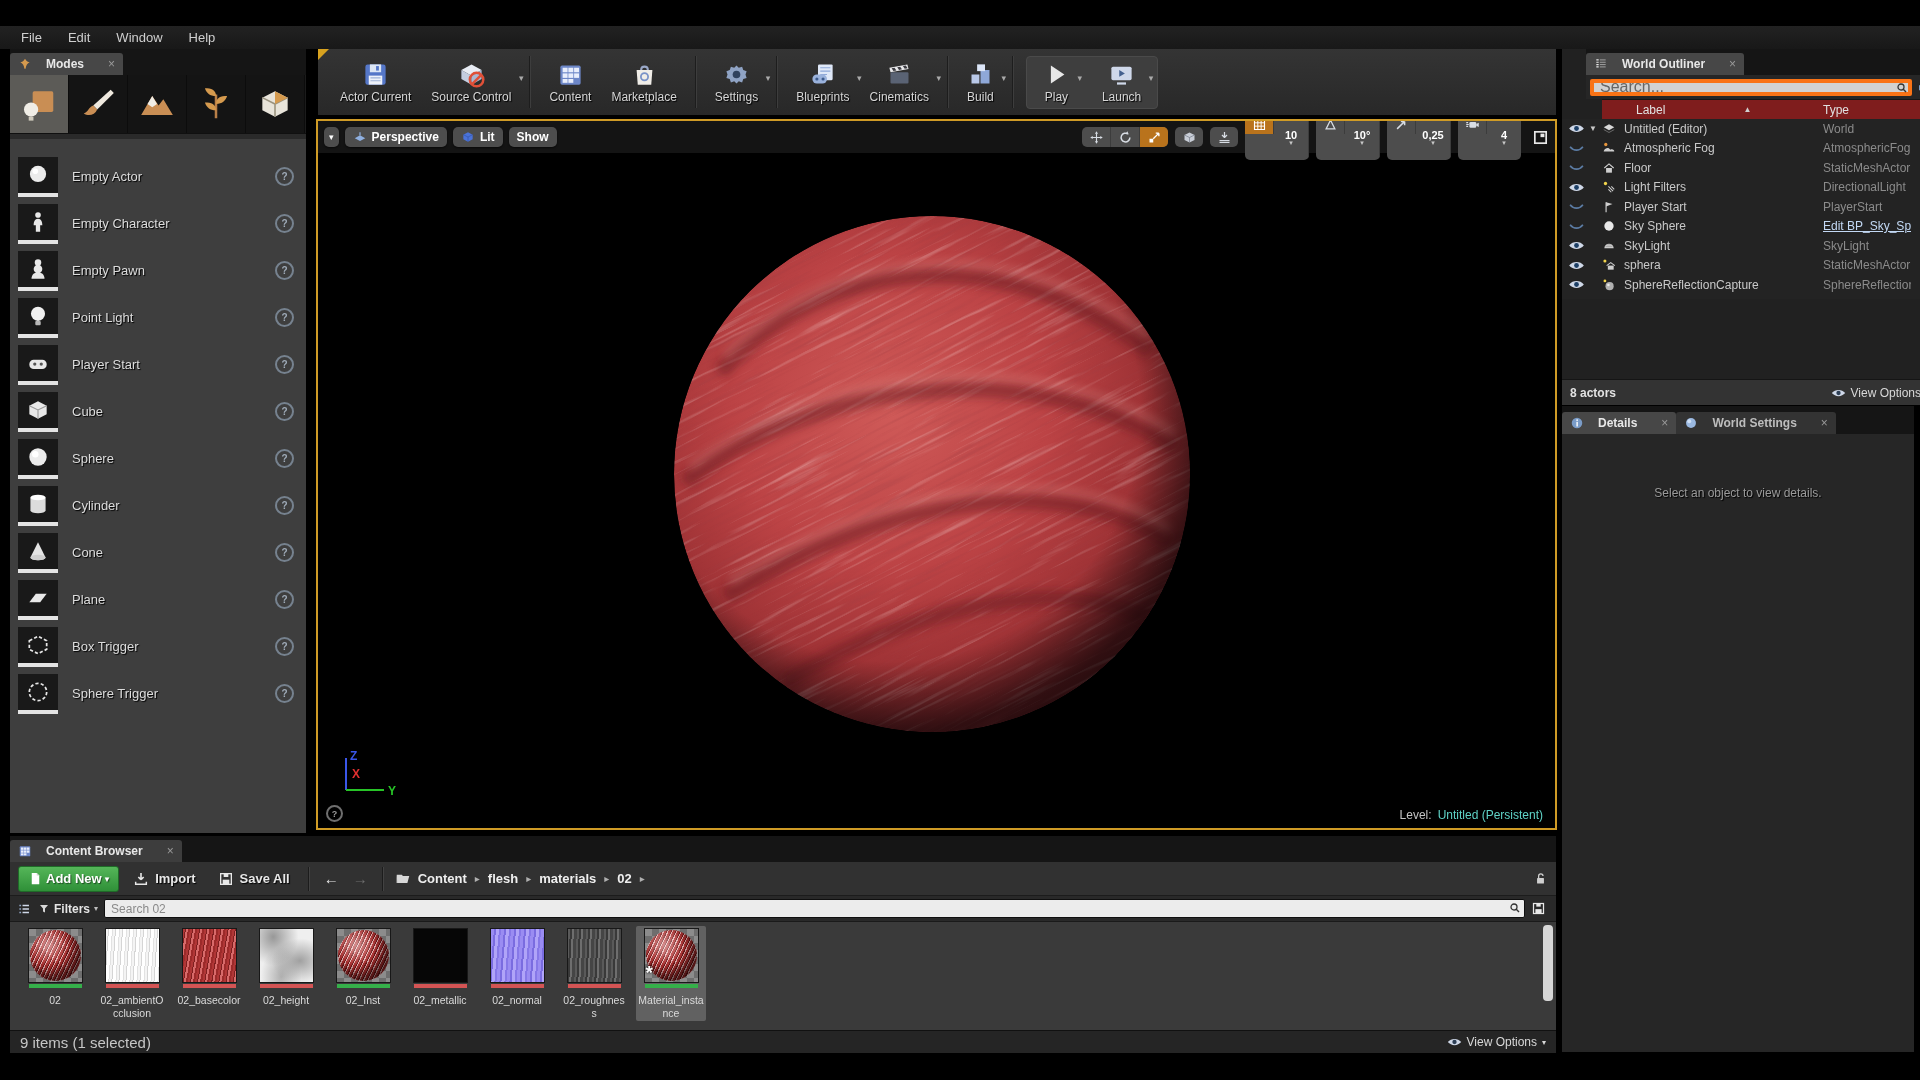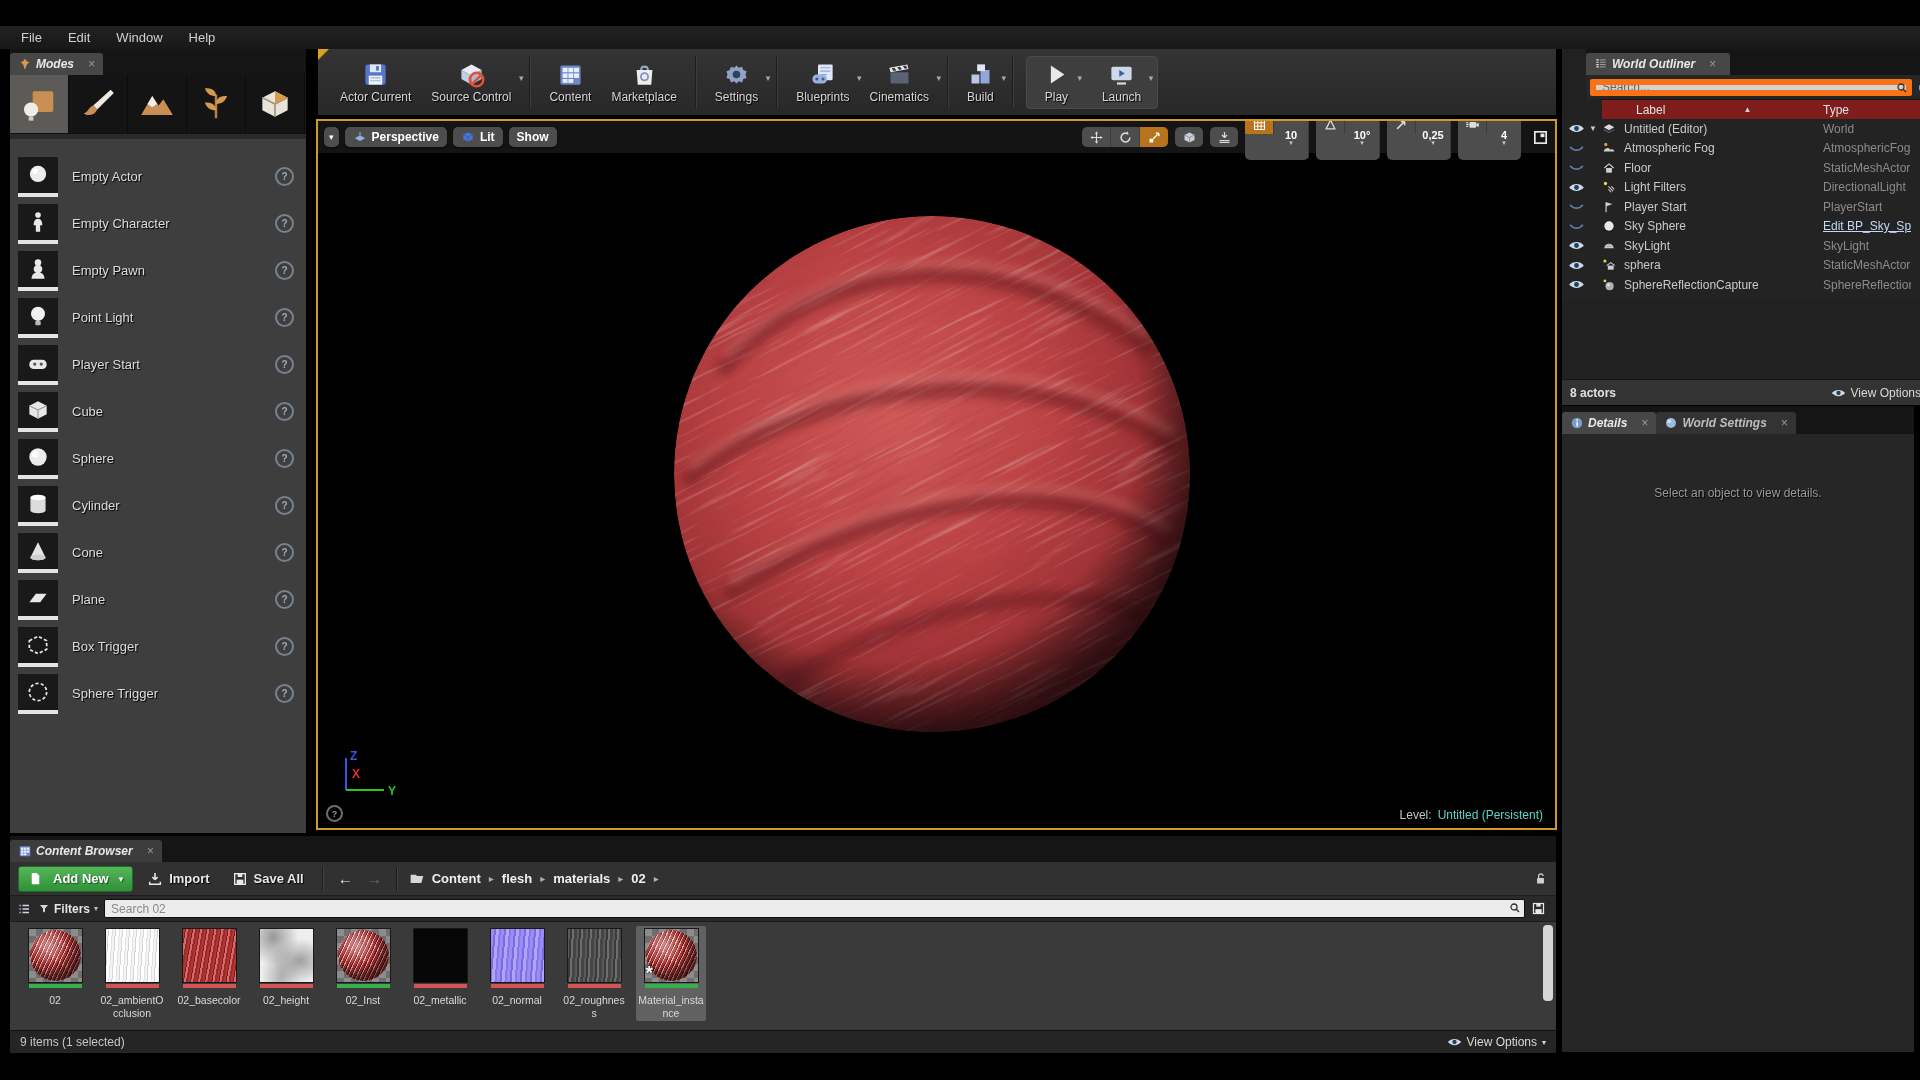--- a/index.html
+++ b/index.html
@@ -4,22 +4,22 @@
 <style>
   html,body{margin:0;padding:0;width:1920px;height:1080px;background:#000;overflow:hidden;
     font-family:"Liberation Sans","DejaVu Sans",sans-serif;-webkit-font-smoothing:antialiased;}
   .abs{position:absolute;}
   
   #menubar{left:0;top:26px;width:1920px;height:23px;background:linear-gradient(#222,#181818);
     display:flex;align-items:center;padding-left:8px;box-sizing:border-box;}
   .menu-item{color:#cfcfcf;font-size:13px;padding:0 13px;cursor:default;}
   
   .tabrow{display:flex;align-items:flex-end;height:26px;background:#151515;}
-  .tab{display:flex;align-items:center;gap:4px;background:#474747;color:#e8e8e8;font-size:12px;
-    font-weight:bold;height:22px;padding:0 8px;border-radius:3px 3px 0 0;font-style:italic;}
+  .tab{display:flex;align-items:center;gap:14px;background:#474747;color:#e8e8e8;font-size:12px;
+    font-weight:bold;height:22px;padding:0 8px;border-radius:3px 3px 0 0;}
   .tab.inactive{background:#333;color:#bdbdbd;}
   .tab .x{color:#9a9a9a;font-size:12px;font-weight:normal;margin-left:10px;}
   .icon{display:inline-block;line-height:0;}
   .icon svg{display:block;}
   
   #modes{left:10px;top:49px;width:296px;height:784px;background:#2f2f2f;}
   #mode-btn-row{display:flex;height:58px;background:#1b1b1b;border-bottom:1px solid #101010;}
   .mode-btn{width:59px;height:58px;box-sizing:border-box;border-right:1px solid #0c0c0c;
     background:#141414;display:flex;align-items:center;justify-content:center;}
   .mode-btn.selected{background:#5c5b57;}
@@ -78,22 +78,22 @@
   .vp-val .mini-caret{font-size:7px;color:#c8c8c8;line-height:5px;}
   #vp-maximize{color:#e8e8e8;width:17px;height:17px;margin-left:4px;}
   #axis-gizmo{position:absolute;left:14px;bottom:24px;width:70px;height:56px;}
   #vp-help{position:absolute;left:8px;bottom:6px;width:13px;height:13px;border:2px solid #6f6f6f;
     border-radius:50%;color:#9a9a9a;font-size:9px;font-weight:bold;display:flex;align-items:center;justify-content:center;}
   #level-text{position:absolute;right:12px;bottom:6px;font-size:12px;color:#c4c4c4;}
   #level-text .lv{color:#5fd3c7;margin-left:6px;}
   
   #outliner{left:1562px;top:49px;width:352px;height:356px;background:#212121;padding-left:24px;}
   #outliner .search-row{display:flex;align-items:center;gap:4px;padding:3px 4px;background:#262626;}
-  .light-search{flex:1;height:17px;background:#d2d2d2;border:6px solid #f97316;border-radius:2px;
-    color:#0f172a;font-size:12px;padding:0 20px 0 6px;outline:none;box-sizing:border-box;}
+  .light-search{flex:1;height:17px;background:#d2d2d2;border:4px solid #f97316;border-radius:2px;
+    color:#0f172a;font-size:16px;padding:0 20px 0 6px;outline:none;box-sizing:border-box;}
   .light-search::placeholder{color:#666;}
   .search-wrap{position:relative;flex:1;display:flex;}
   .search-wrap .mag{position:absolute;right:4px;top:3px;width:12px;height:12px;color:#333;}
   .mini-btn{width:18px;height:18px;}
   #outliner-header{display:flex;align-items:center;height:19px;background:#7f1d1d;
     border-top:1px solid #161616;border-bottom:1px solid #161616;color:#e0e0e0;font-size:12px;font-weight:normal;margin-left:16px;}
   #outliner-rows{position:absolute;left:0;right:0;top:70px;height:180px;background:#232323;overflow:hidden;}
   .ol-row{height:19.5px;position:relative;display:flex;align-items:center;}
   .ol-eye{position:absolute;left:6px;width:17px;height:11px;}
   .ol-exp{position:absolute;left:27px;color:#c8c8c8;font-size:8px;}
@@ -106,21 +106,21 @@
   #outliner-footer .count{color:#e2e2e2;font-size:12px;font-weight:bold;}
   .view-options{margin-left:auto;display:flex;align-items:center;gap:5px;color:#d8d8d8;font-size:12px;}
   .view-options .icon{width:15px;height:10px;}
   
   #details{left:1562px;top:406px;width:352px;height:646px;background:#262626;}
   #details-empty{margin-top:52px;text-align:center;color:#9a9a9a;font-size:12px;text-shadow:1px 1px 1px #000;}
   
   #cbrowser{left:10px;top:836px;width:1546px;height:217px;background:#2e2e2e;}
   #cb-toolbar{height:33px;background:#313131;border-bottom:1px solid #1c1c1c;display:flex;
     align-items:center;padding:0 8px;gap:6px;}
-  #add-new{display:flex;align-items:center;gap:10px;background:linear-gradient(#55b659,#2f9038);
+  #add-new{display:flex;align-items:center;gap:3px;background:linear-gradient(#55b659,#2f9038);
     border:1px solid #1f6b28;border-radius:3px;height:24px;padding:0 9px;color:#fff;
     font-size:13px;font-weight:bold;text-shadow:1px 1px 1px rgba(0,0,0,.5);}
   #add-new .icon{width:15px;height:15px;}
   .cb-tb-btn{display:flex;align-items:center;gap:6px;color:#e8e8e8;font-size:13px;font-weight:bold;
     padding:0 8px;text-shadow:1px 1px 1px #000;}
   .cb-tb-btn .icon{width:16px;height:16px;}
   .cb-sep{width:1px;height:24px;background:#1c1c1c;border-right:1px solid #424242;margin:0 4px;}
   .nav-arrow{font-size:15px;font-weight:bold;color:#e8e8e8;padding:0 4px;}
   .nav-arrow.disabled{color:#6e6e6e;}
   #breadcrumbs{display:flex;align-items:center;gap:8px;color:#efefef;font-size:13px;font-weight:bold;}
@@ -161,21 +161,21 @@
     radial-gradient(ellipse at 75% 60%,rgba(140,140,140,.8),rgba(140,140,140,0) 50%),
     radial-gradient(ellipse at 40% 90%,rgba(150,150,150,.7),rgba(150,150,150,0) 45%),#efefef;}
   .tex-black{background:#060606;}
   .tex-normal{background:repeating-linear-gradient(95deg,#9a8cf2 0 3px,#7a6ce0 3px 5px,#b0a4f8 5px 8px,#8678e8 8px 10px);}
   .tex-rough{background:repeating-linear-gradient(93deg,#5a5a5a 0 2px,#393939 2px 4px,#6e6e6e 4px 6px,#454545 6px 9px);}
   .dirty-badge{position:absolute;left:1px;bottom:-2px;color:#fff;font-size:19px;font-weight:bold;
     text-shadow:0 0 3px #000;}
   #cb-scrollbar{position:absolute;right:3px;top:3px;width:10px;height:76px;background:#d6d6d6;border-radius:4px;}
   #cb-status{position:absolute;left:0;right:0;bottom:0;height:23px;background:#252525;
     border-top:1px solid #111;display:flex;align-items:center;padding:0 10px;box-sizing:border-box;}
-  #cb-status .txt{color:#c6c6c6;font-size:12px;}
+  #cb-status .txt{color:#c6c6c6;font-size:15px;}
 </style>
 </head>
 <body>
 
 <div id="menubar" class="abs">
     <div class="menu-item">File</div>
     <div class="menu-item">Edit</div>
     <div class="menu-item">Window</div>
     <div class="menu-item">Help</div>
   </div>

